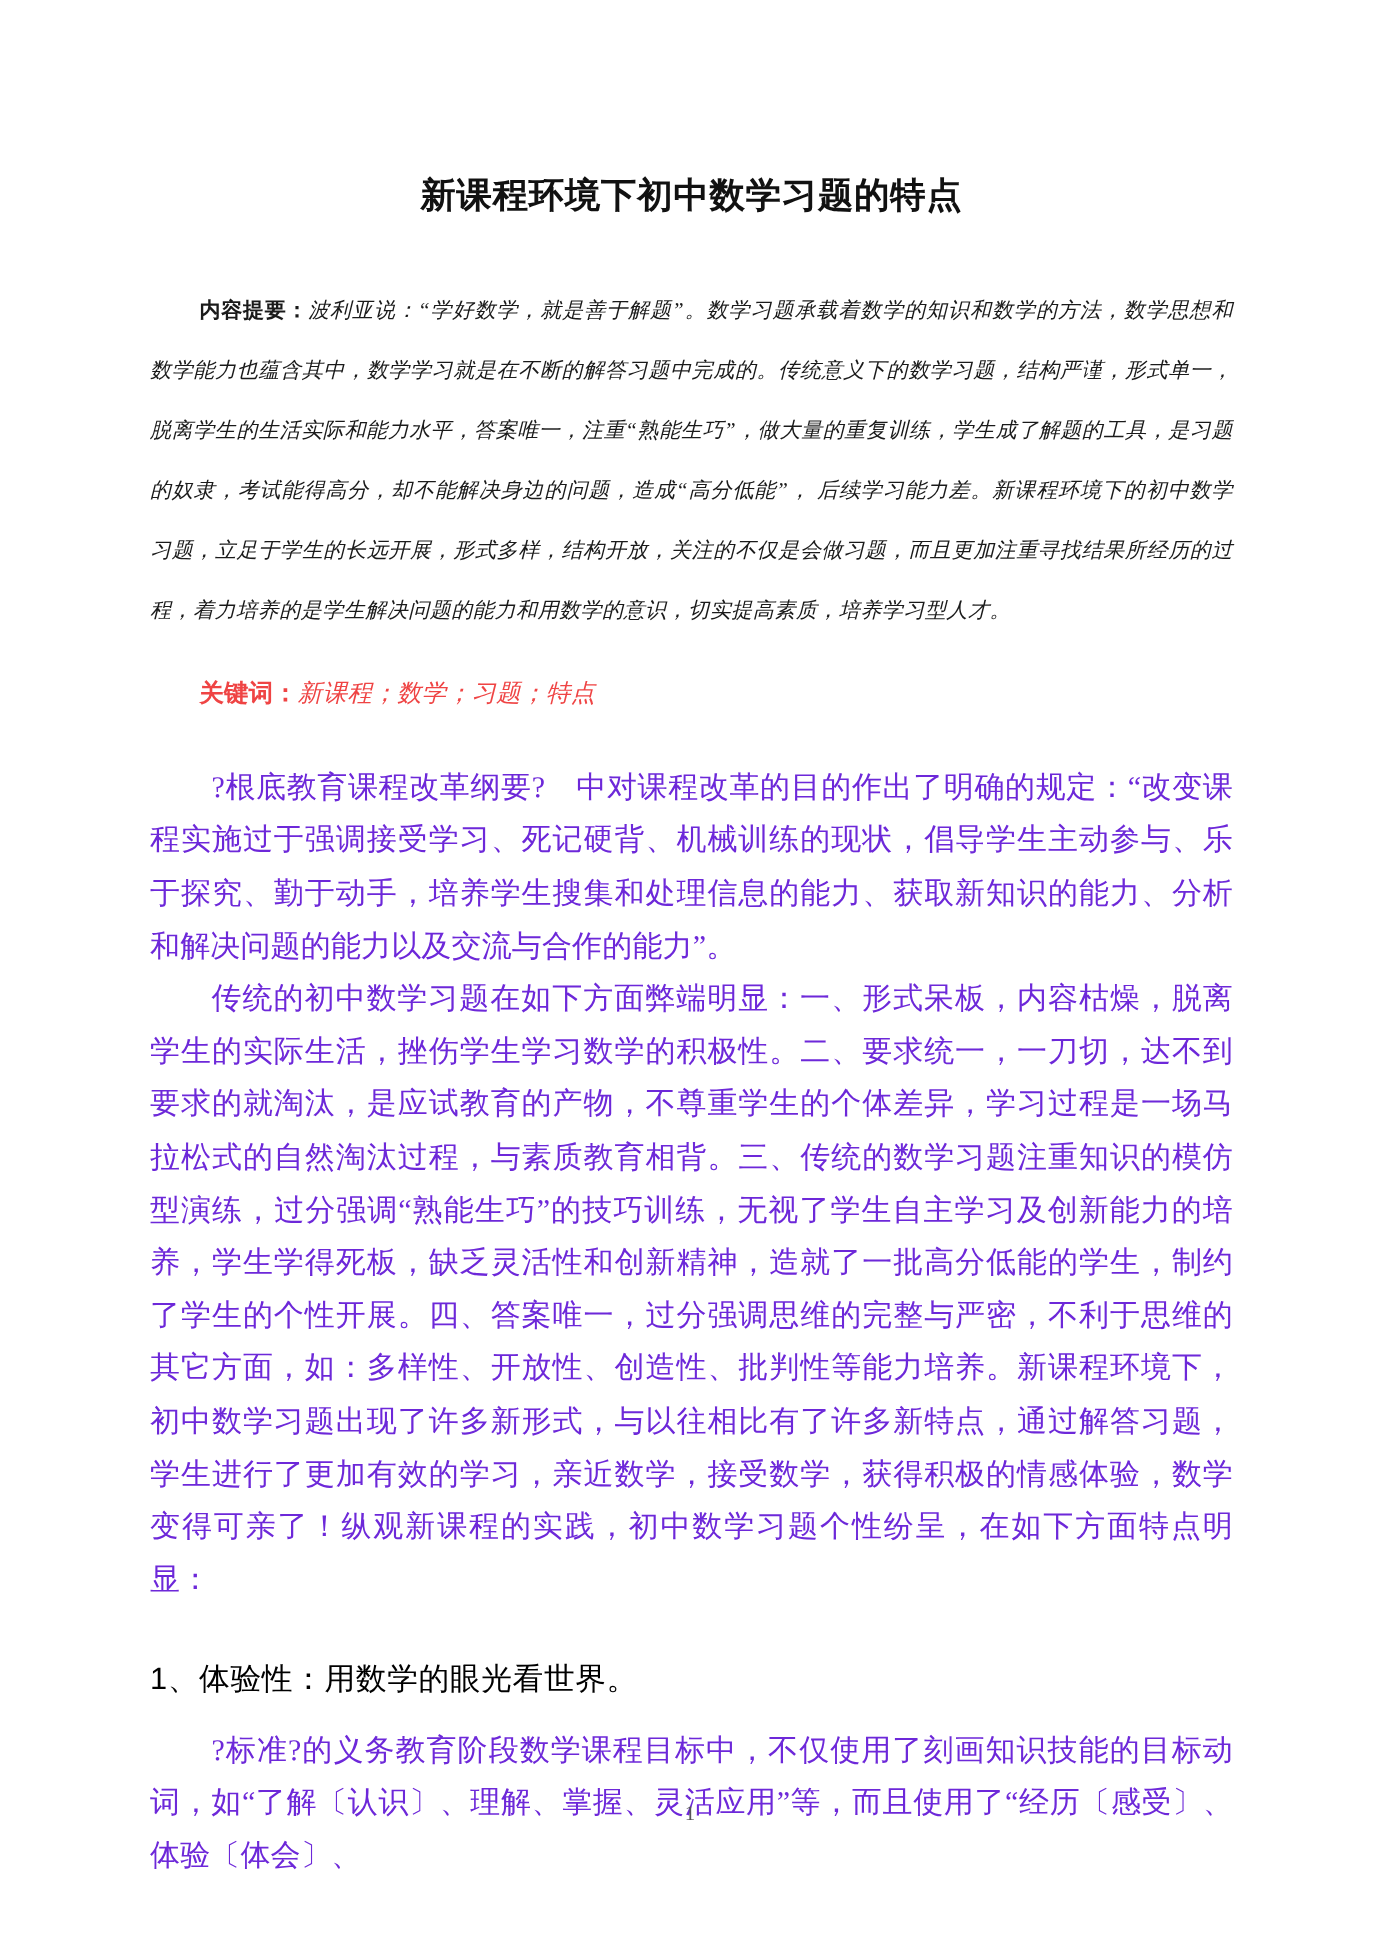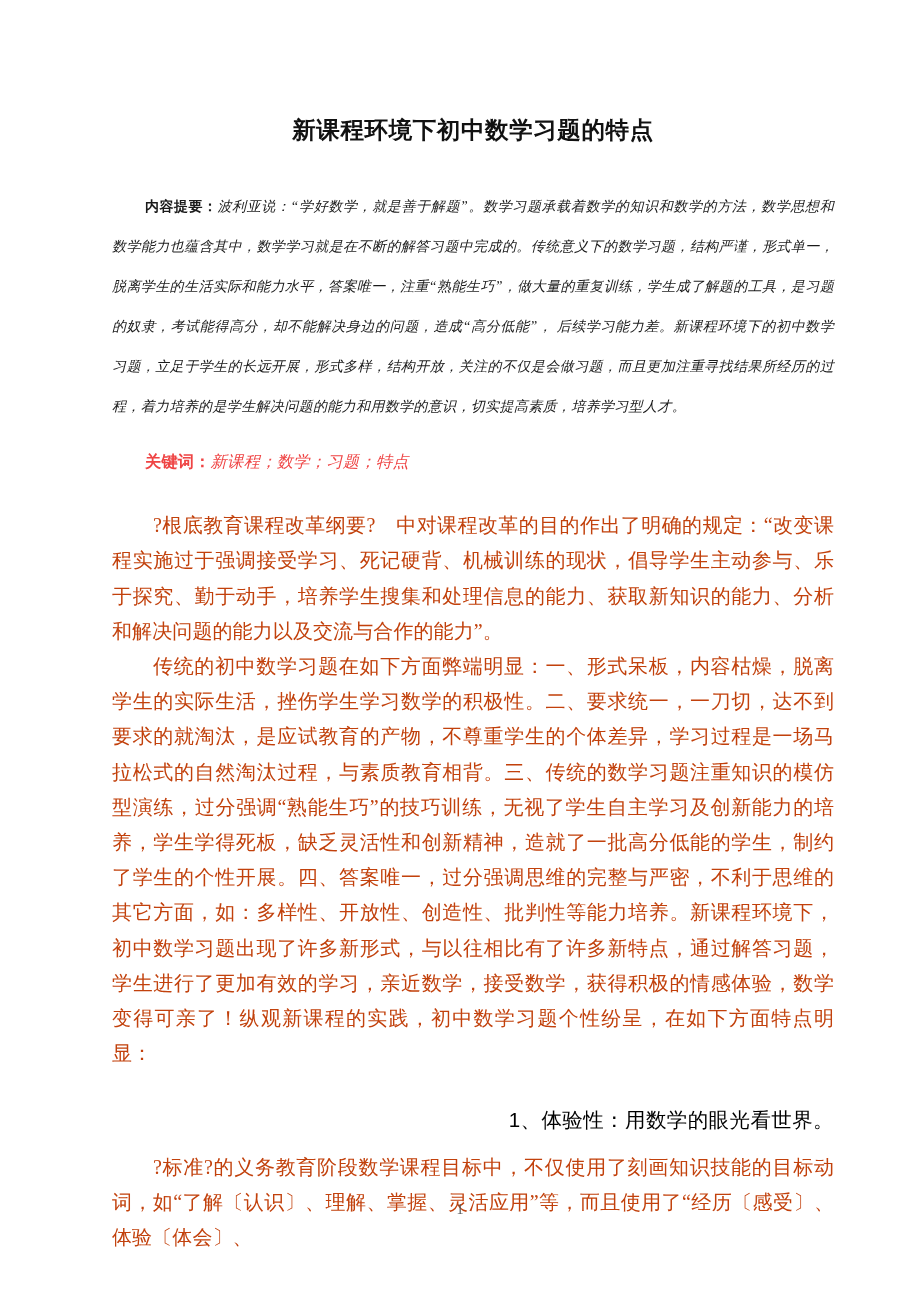--- a/index.html
+++ b/index.html
@@ -14,21 +14,21 @@
   .page {
     position: relative;
     width: 920px;
     height: 1302px;
     background: #ffffff;
     box-sizing: border-box;
     overflow: hidden;
   }
   .content {
     position: absolute;
-    left: 112px;
+    left: 100px;
     top: 0;
     width: 722px;
   }
 
   
   .doc-title {
     font-family: "Liberation Sans", "DejaVu Sans", sans-serif;
     font-size: 23.5px;
     font-weight: 700;
     text-align: center;
@@ -74,35 +74,34 @@
   
   .body-p {
     margin: 0;
     font-family: "Liberation Serif", "DejaVu Serif", serif;
     font-size: 20px;
     line-height: 35.2px;
     text-align: justify;
     text-justify: inter-ideograph;
     text-indent: 41px;
     letter-spacing: 0.1px;
-    color: #c2410c;
+    color: #6d28d9;
   }
   .gap-before-body { margin-top: 26px; }
 
   
   .sec-head {
     margin: 0;
     padding-top: 31px;
     font-family: "Liberation Sans", "DejaVu Sans", sans-serif;
     font-size: 20.5px;
     font-weight: 400;
     line-height: 35.2px;
     letter-spacing: 0.4px;
     color: #000;
-    text-align: right;
   }
   .sec-body { margin-top: 12px; }
 
   
   .page-number {
     position: absolute;
     left: 0;
     right: 0;
     top: 1202px;
     text-align: center;

